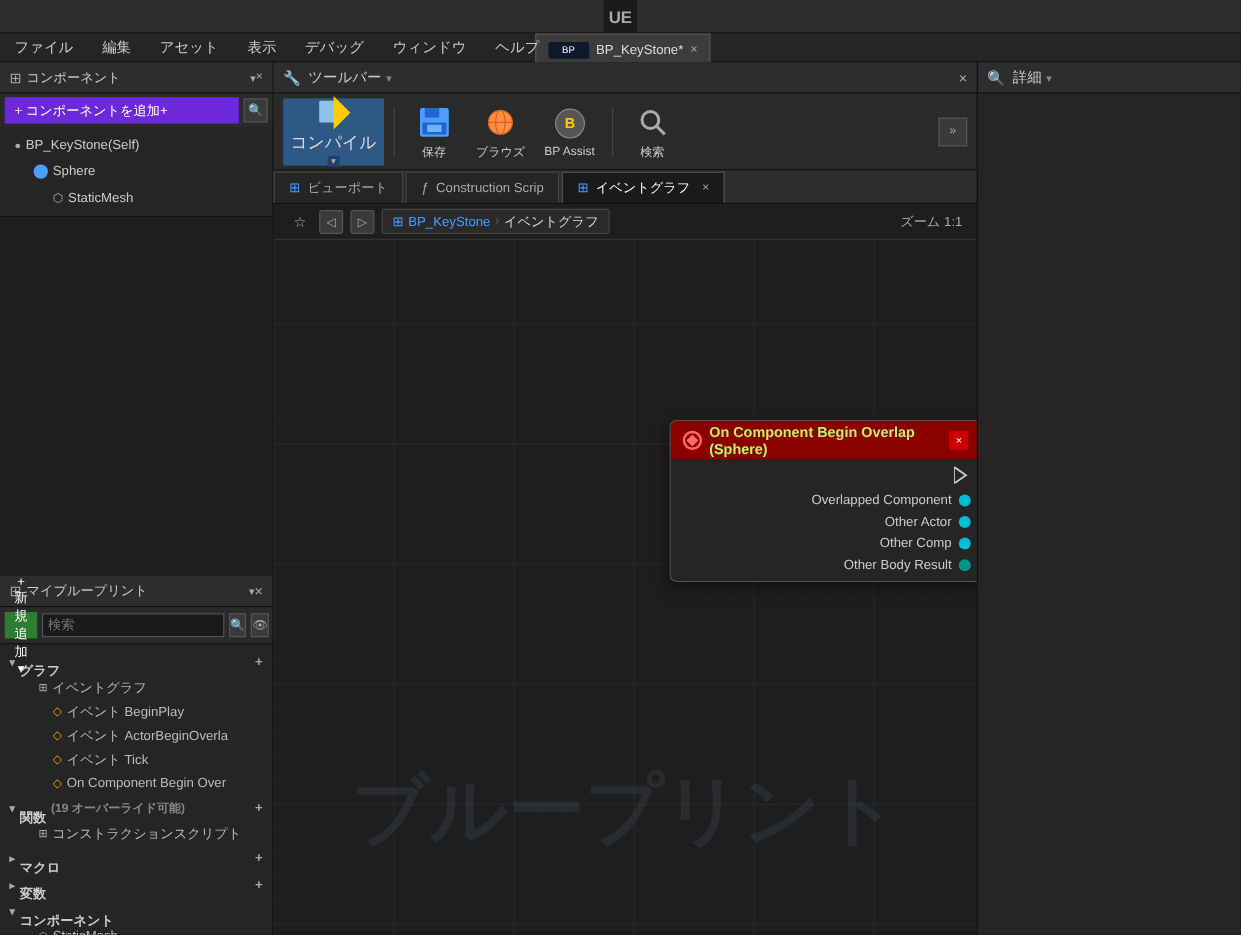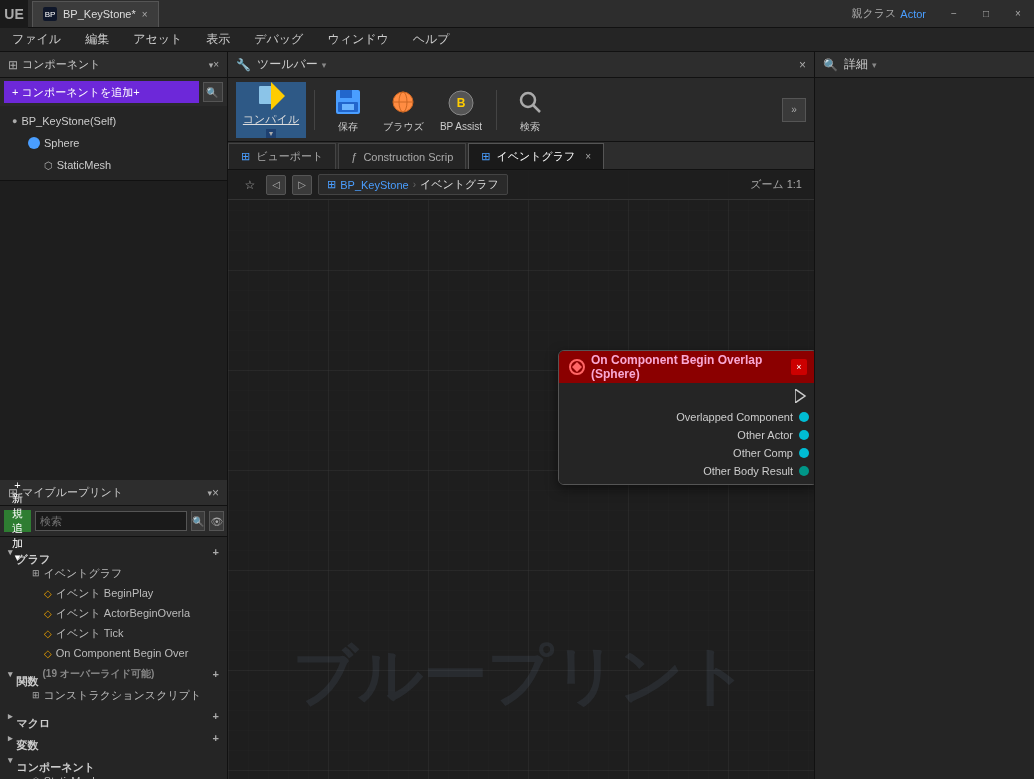--- a/index.html
+++ b/index.html
@@ -1,24 +1,24 @@
 <!DOCTYPE html>
 <html><head>
   <meta charset="utf-8">
   <style>
     * { margin: 0; padding: 0; box-sizing: border-box; }
     body { width: 1034px; height: 779px; background: #1a1a1a; font-family: 'Segoe UI', Meiryo, sans-serif; font-size: 12px; color: #ccc; overflow: hidden; }
 
     
-    #title-bar { height: 28px; background: #2d2d2d; display: flex; align-items: center; border-bottom: 1px solid #111; }
+    #title-bar { height: 28px; background: #2d2d2d; display: flex; align-items: center; border-bottom: 1px solid #111; flex-direction: column; }
     #ue-logo { width: 28px; height: 28px; background: #1a1a1a; display: flex; align-items: center; justify-content: center; color: #aaa; font-size: 14px; font-weight: bold; flex-shrink: 0; }
     #tab-area { display: flex; align-items: center; flex: 1; padding-left: 4px; height: 100%; }
     .window-tab { height: 26px; background: #3c3c3c; border: 1px solid #555; border-bottom: none; padding: 0 10px; display: flex; align-items: center; gap: 6px; font-size: 11px; color: #ddd; cursor: pointer; }
     .window-tab .tab-close { color: #aaa; font-size: 10px; cursor: pointer; }
-    .window-tab .tab-icon { width: 14px; height: 14px; background: #0f172a; border-radius: 2px; display: inline-flex; align-items: center; justify-content: center; font-size: 8px; color: white; }
+    .window-tab .tab-icon { width: 34px; height: 14px; background: #0f172a; border-radius: 2px; display: inline-flex; align-items: center; justify-content: center; font-size: 8px; color: white; }
     #window-controls { display: flex; align-items: center; gap: 0; margin-left: auto; }
     .win-btn { width: 32px; height: 28px; display: flex; align-items: center; justify-content: center; cursor: pointer; color: #aaa; font-size: 10px; }
     #parent-class-area { display: flex; align-items: center; gap: 4px; padding: 0 12px; font-size: 11px; color: #aaa; }
 
     
     #menu-bar { height: 24px; background: #252525; display: flex; align-items: center; padding: 0 8px; gap: 16px; border-bottom: 1px solid #111; }
     .menu-item { font-size: 12px; color: #ccc; cursor: pointer; padding: 2px 4px; }
 
     
     #main-layout { display: flex; height: calc(779px - 28px - 24px); }
@@ -97,21 +97,21 @@
     #zoom-label { color: #aaa; font-size: 11px; margin-left: auto; }
 
     
     #bp-watermark { position: absolute; bottom: 60px; left: 50%; transform: translateX(-50%); font-size: 64px; color: rgba(100,120,150,0.15); white-space: nowrap; pointer-events: none; z-index: 1; font-weight: bold; }
 
     
     #node-container { position: absolute; top: 180px; left: 330px; z-index: 3; }
     .bp-node { background: #1a1a1a; border: 1px solid #555; border-radius: 6px; min-width: 260px; box-shadow: 0 4px 12px rgba(0,0,0,0.5); }
     .bp-node-header { height: 32px; background: #8b0000; border-radius: 5px 5px 0 0; display: flex; align-items: center; padding: 0 10px; gap: 6px; }
     .bp-node-header-icon { width: 16px; height: 16px; border: 2px solid #ff6666; border-radius: 50%; display: flex; align-items: center; justify-content: center; font-size: 8px; color: #ff6666; }
-    .bp-node-title { color: #f9a8d4; font-size: 12px; font-weight: bold; flex: 1; }
+    .bp-node-title { color: #bef264; font-size: 12px; font-weight: bold; flex: 1; }
     .bp-node-close { width: 16px; height: 16px; background: #cc0000; border-radius: 2px; display: flex; align-items: center; justify-content: center; cursor: pointer; color: white; font-size: 9px; }
     .bp-node-body { background: #252525; border-radius: 0 0 5px 5px; padding: 4px 0; }
     .bp-node-exec-out { display: flex; justify-content: flex-end; padding: 2px 8px; }
     .bp-node-pin { display: flex; align-items: center; justify-content: flex-end; padding: 3px 8px; gap: 6px; }
     .pin-label { font-size: 11px; color: #ccc; text-align: right; }
     .pin-dot { width: 10px; height: 10px; border-radius: 50%; background: #4a9eff; flex-shrink: 0; cursor: pointer; }
     .pin-dot.red { background: #f44336; }
     .pin-dot.cyan { background: #00bcd4; }
     .pin-dot.teal { background: #009688; }
   </style>
@@ -279,21 +279,21 @@
 
     <div id="toolbar">
 
       <div style="display:flex; flex-direction:column; align-items:center; height:56px; cursor:pointer; background:#2e5986; padding:4px 6px; min-width:70px; justify-content:center; gap:2px;">
         <div style="width:32px; height:32px; display:flex; align-items:center; justify-content:center;">
           <svg width="28" height="28" viewBox="0 0 28 28">
             <rect x="2" y="4" width="16" height="18" fill="#8bc4e8" rx="1"></rect>
             <polygon points="14,0 28,14 14,28" fill="#ffcc00"></polygon>
           </svg>
         </div>
-        <span style="font-size:11px; color:#ddd;text-decoration:underline;">コンパイル</span>
+        <span style="font-size:14px; color:#ddd;">コンパイル</span>
         <span style="font-size:8px; color:#aaa; background:#1e4070; padding:0 3px;">▾</span>
       </div>
       <div class="toolbar-separator"></div>
 
       <div class="toolbar-btn">
         <div class="toolbar-icon">
           <svg width="28" height="28" viewBox="0 0 28 28">
             <rect x="2" y="2" width="24" height="24" fill="#4a9eff" rx="2"></rect>
             <rect x="6" y="2" width="12" height="8" fill="#2266cc"></rect>
             <rect x="4" y="14" width="20" height="10" fill="#2266cc" rx="1"></rect>

